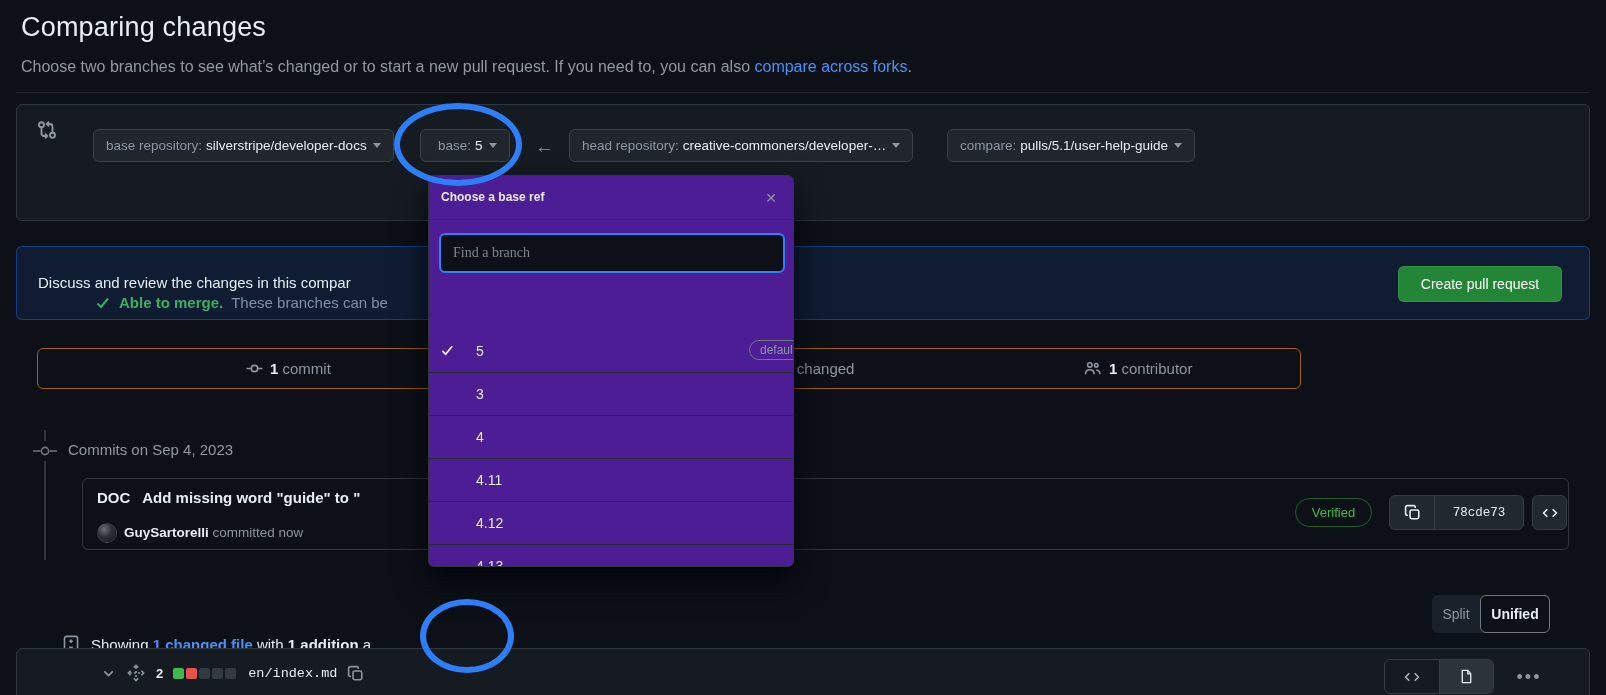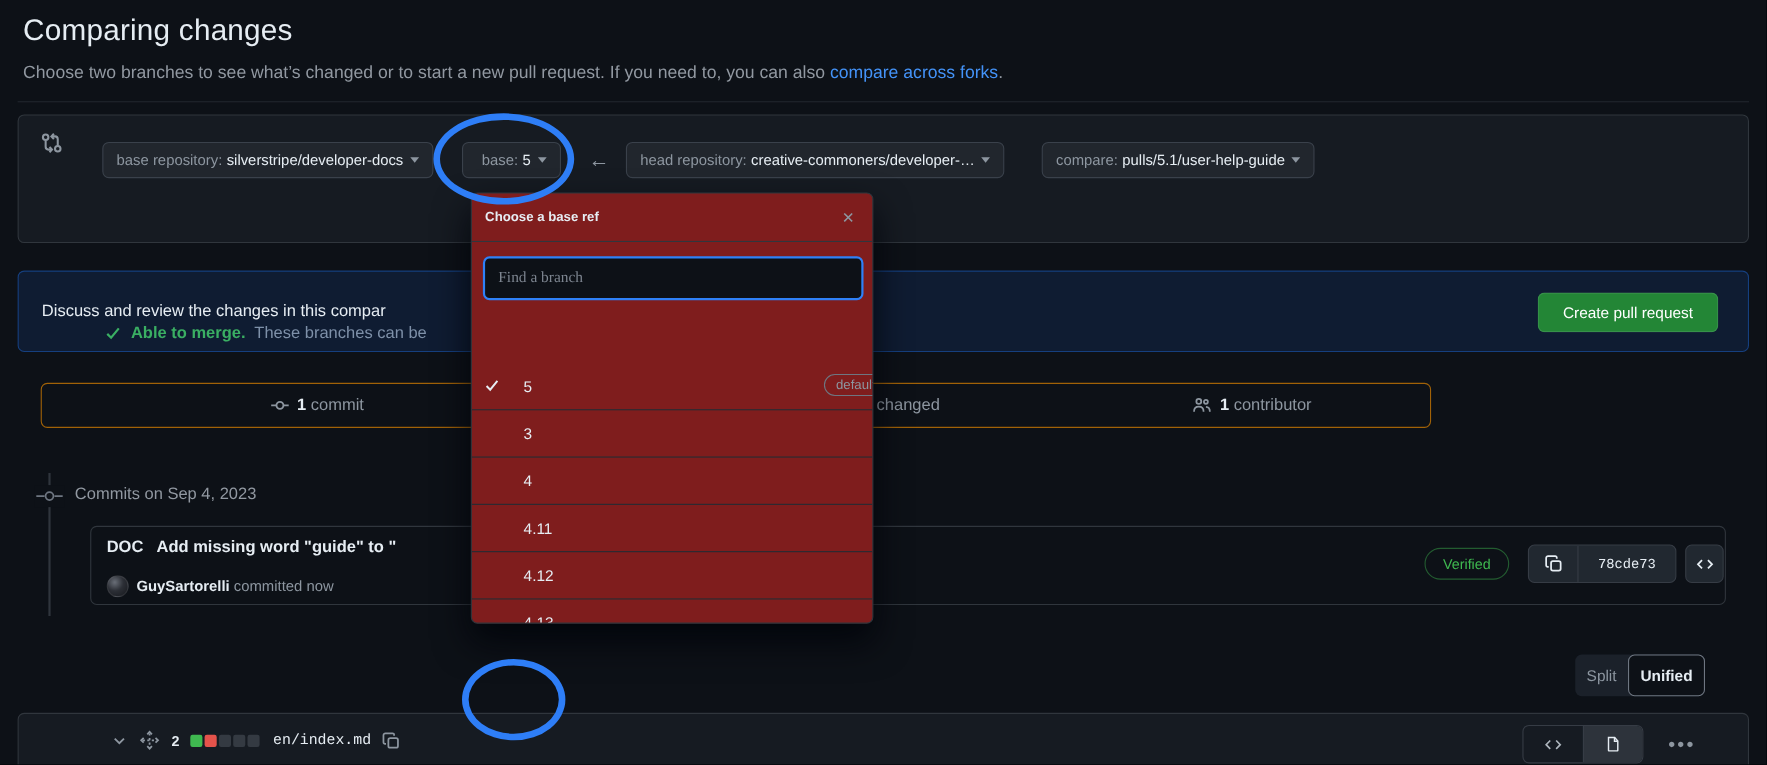--- a/index.html
+++ b/index.html
@@ -61,21 +61,21 @@
   .file-left { position:absolute; left:84px; top:14px; display:flex; align-items:center; gap:10px; }
   .sq { width:11px; height:11px; border-radius:2px; display:inline-block; margin-right:2px; }
   .filename { font-family:"Liberation Mono",monospace; font-size:13.5px; color:#e6edf3; }
   .file-count { font-size:13px; font-weight:bold; color:#e6edf3; }
   .code-file-toggle { position:absolute; left:1367px; top:10px; height:35px; display:flex; border:1px solid #363c45; border-radius:6px; background:#161b22; overflow:hidden; }
   .cft-seg { width:54px; display:flex; align-items:center; justify-content:center; cursor:pointer; }
   .cft-seg.sel { background:#2d333b; border-left:1px solid #363c45; }
   .kebab { position:absolute; left:1492px; top:12px; width:40px; height:32px; display:flex; align-items:center; justify-content:center; color:#8d96a0; font-size:18px; letter-spacing:2px; cursor:pointer; }
 
   
-  .dropdown { left:428px; top:175px; width:366px; height:392px; background:#7f1d1d; border:1px solid #30363d; border-radius:6px; box-shadow:0 16px 32px rgba(1,4,9,.85); z-index:40; overflow:hidden; }
+  .dropdown { left:428px; top:175px; width:366px; height:392px; background:#4c1d95; border:1px solid #30363d; border-radius:6px; box-shadow:0 16px 32px rgba(1,4,9,.85); z-index:40; overflow:hidden; }
   .dd-header { position:relative; height:44px; border-bottom:1px solid #30363d; }
   .dd-title { position:absolute; left:12px; top:14px; font-size:12px; font-weight:bold; color:#e6edf3; }
   .dd-close { position:absolute; right:10px; top:10px; width:24px; height:24px; display:flex; align-items:center; justify-content:center; color:#8d96a0; font-size:14px; cursor:pointer; }
   .dd-search { position:absolute; left:10px; top:57px; width:346px; height:40px; background:#0d1117; border:2px solid #2f81f7; border-radius:6px; color:#e6edf3; font-size:14px; padding:0 12px; outline:none; font-family:Liberation Serif, serif; }
   .dd-search::placeholder { color:#7d8590; }
   .dd-tabs { position:absolute; left:0; top:120px; width:100%; height:34px; }
   .dd-tab-line { position:absolute; left:0; bottom:0; width:100%; height:1px; background:#30363d; }
   .dd-tab { position:absolute; bottom:0; height:34px; display:flex; align-items:center; justify-content:center; font-size:12.5px; cursor:pointer; }
   .dd-tab.active { left:5px; width:108px; background:#161b22; border:1px solid #30363d; border-bottom:none; border-radius:6px 6px 0 0; color:#e6edf3; z-index:2; }
   .dd-tab.inactive { left:113px; width:70px; color:#8d96a0; }
@@ -211,20 +211,29 @@
     </div>
     <div class="browse-btn">
       <span>
         <svg width="16" height="14" viewBox="0 0 16 14" fill="none" stroke="#e6edf3" stroke-width="1.6">
             <path d="M5.3 3.2 L1.6 7l3.7 3.8M10.7 3.2 L14.4 7l-3.7 3.8"></path>
           </svg>
       </span>
     </div>
   </div>
 
+  <div class="abs showing">
+    <span>
+      <svg width="18" height="18" viewBox="0 0 16 16" fill="none" stroke="#8d96a0" stroke-width="1.4">
+          <rect x="2.2" y="1.2" width="11.6" height="13.6" rx="1.8"></rect>
+          <path d="M8 3.9v3.2M6.4 5.5h3.2M6.4 10.9h3.2"></path>
+        </svg>
+    </span>
+    <span><span>Showing </span><span class="lnk">1 changed file</span><span> with </span><b>1 addition</b><span> a</span></span>
+  </div>
 
   <div class="abs view-toggle">
     <div class="vt-split">Split</div>
     <div class="vt-unified">Unified</div>
   </div>
 
   <div class="abs file-box">
     <div class="file-left">
       <span>
         <svg width="15" height="15" viewBox="0 0 16 16" fill="none" stroke="#8d96a0" stroke-width="1.8">

